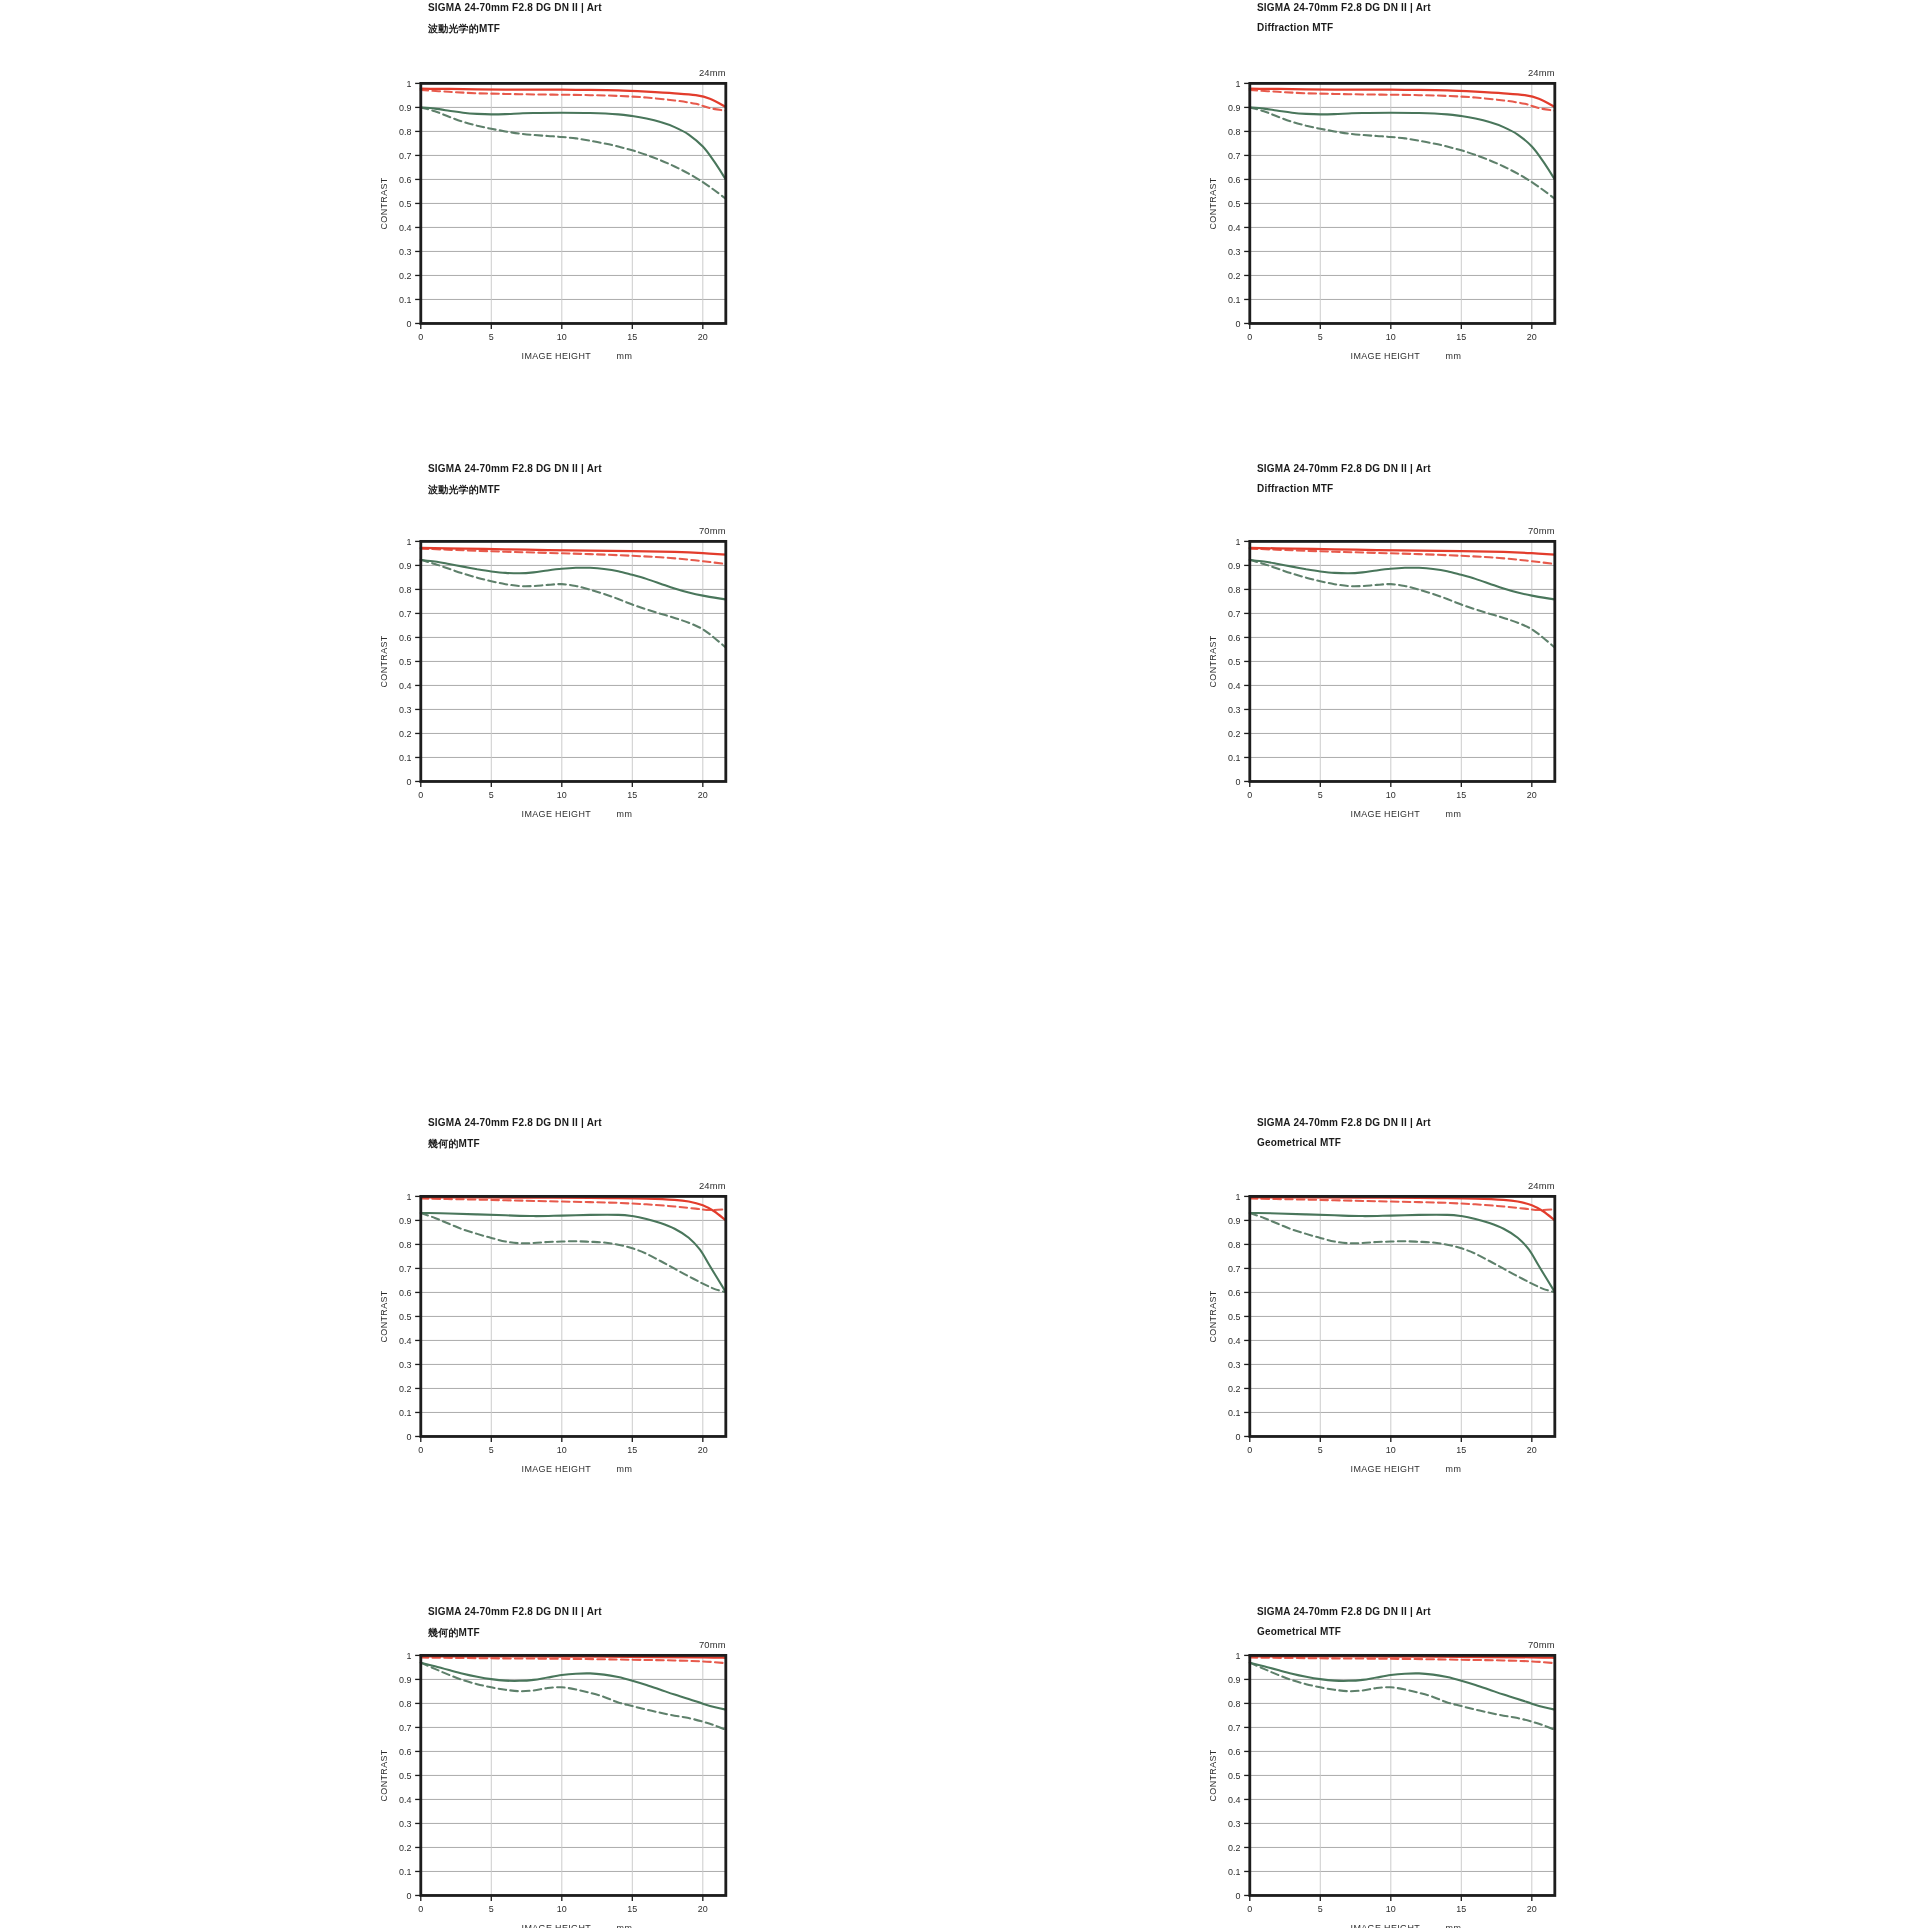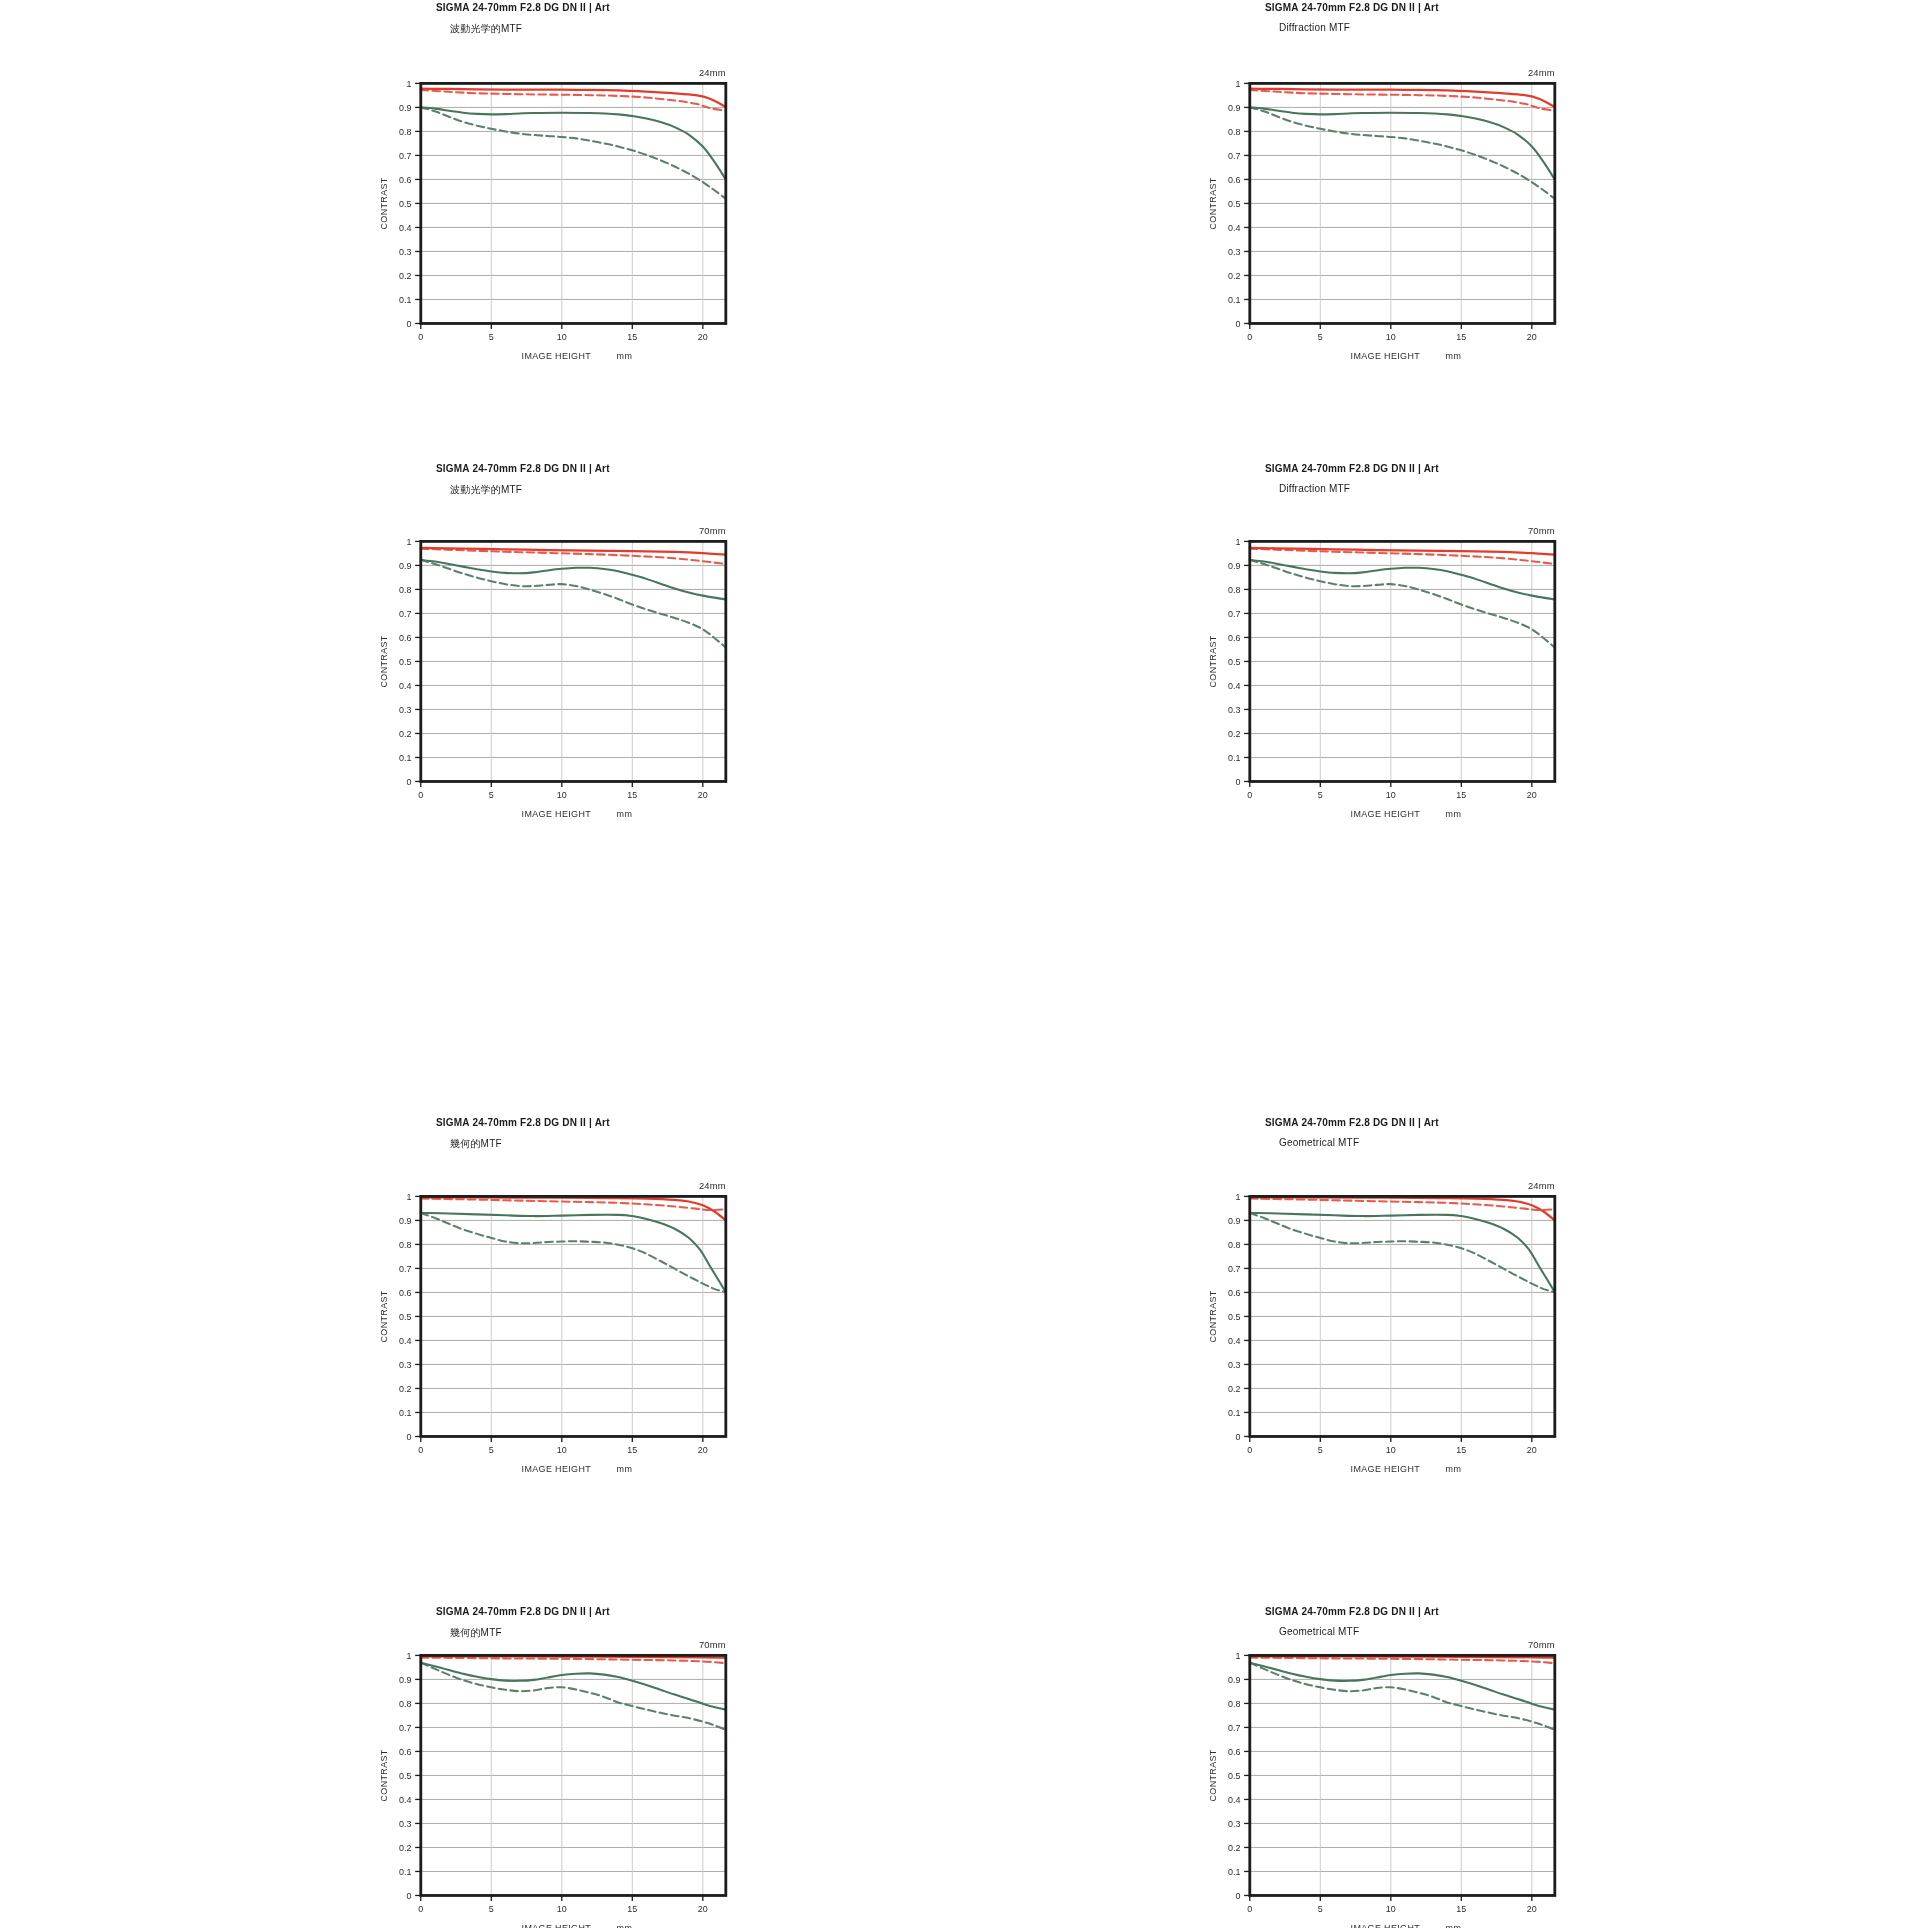--- a/index.html
+++ b/index.html
@@ -1,22 +1,22 @@
 <!DOCTYPE html>
 <html style="font-size:15px"><head>
 <meta charset="utf-8">
 <style>
   html,body{margin:0;padding:0;background:#ffffff;}
   body{width:1928px;height:1928px;overflow:hidden;
        font-family:"Liberation Sans", sans-serif;-webkit-font-smoothing:antialiased;}
   #canvas{position:relative;width:1928px;height:1928px;background:#ffffff;overflow:hidden;}
   .chart-title{position:absolute;font-size:10px;font-weight:bold;color:#1b1b1b;
-               letter-spacing:0.2px;white-space:nowrap;margin-left:8px;}
-  .chart-subtitle{position:absolute;font-size:10px;font-weight:normal;color:#1b1b1b;
-                  letter-spacing:0.2px;white-space:nowrap;margin-left:22px;}
+               letter-spacing:0.2px;white-space:nowrap;}
+  .chart-subtitle{position:absolute;font-size:10px;font-weight:bold;color:#1b1b1b;
+                  letter-spacing:0.2px;white-space:nowrap;}
   svg{position:absolute;overflow:visible;}
   svg text{fill:#2d2d2d;}
   .tick-label{font-size:9.5px;}
   .axis-label{font-size:9.5px;letter-spacing:.4px;}
   .focal-label{font-size:10px;letter-spacing:.2px;}
 </style>
 </head>
 <body>
 
 <div id="canvas">

